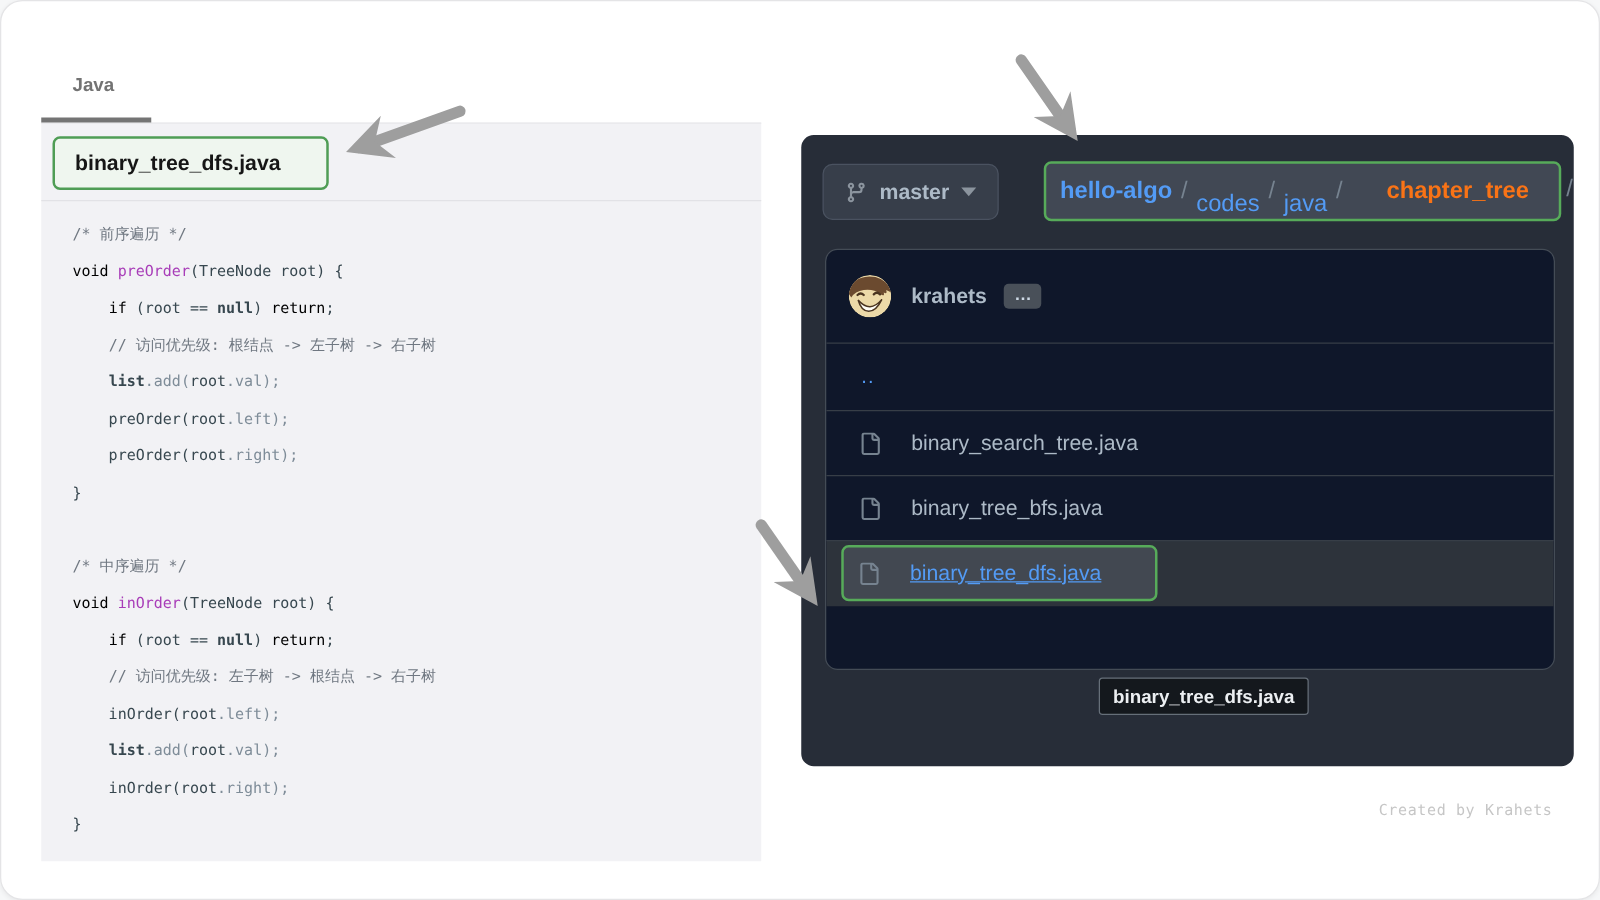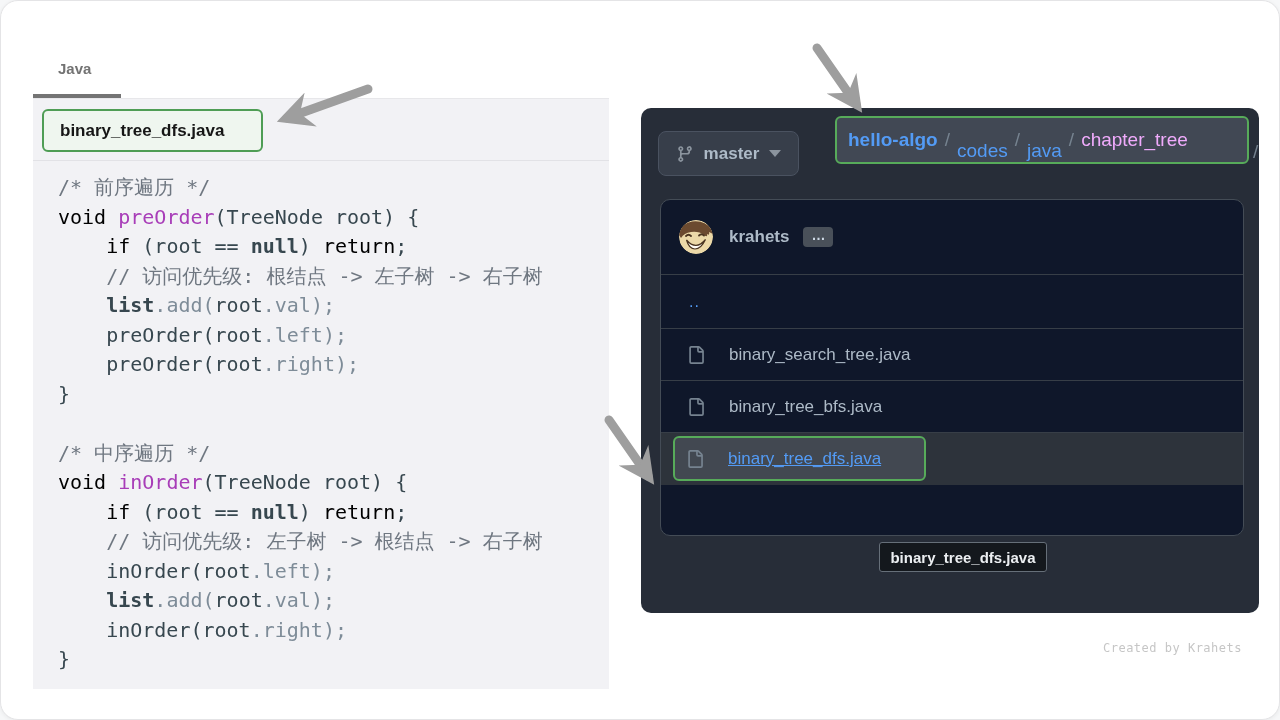--- a/index.html
+++ b/index.html
@@ -18,21 +18,21 @@
   .file-header { position:absolute; left:0; top:0; width:576px; height:63px; border-top:1px solid #e7e7ea; border-bottom:1px solid #e2e2e6; }
   .filename-box {
     position:absolute; left:9px; top:10px; height:43px; width:221px;
     border:2px solid #4f9d55; border-radius:6px; background:#eff6ef;
     display:flex; align-items:center; padding-left:16px;
     font-size:17px; font-weight:bold; color:#161616;
   }
   .code-area { position:absolute; left:0; top:64px; width:576px; height:527px; }
   .code-pre {
     position:absolute; left:25px; top:11px;
-    font-family:"DejaVu Sans Mono", monospace; font-size:20px; line-height:29.5px;
+    font-family:"DejaVu Sans Mono", monospace; font-size:12px; line-height:29.5px;
     white-space:pre;
   }
   .code-line { height:29.5px; }
   .tok-cm { color:#6f7781; }
   .tok-kw { color:#000000; }
   .tok-fn { color:#a83db8; }
   .tok-pl { color:#37474f; }
   .tok-b  { color:#37474f; font-weight:bold; }
   .tok-at { color:#7e8c98;margin-top:46px; }
 
@@ -42,29 +42,29 @@
     background:#272d38; border-radius:10px; font-family:"Liberation Sans", sans-serif;
   }
   .branch-btn {
     position:absolute; left:17px; top:23px; width:141px; height:45px;
     background:#373e4a; border:1px solid #4a5260; border-radius:8px;
     display:flex; align-items:center; justify-content:center; gap:10px;
     color:#adbac7; font-size:17px; font-weight:600; cursor:pointer;
   }
   .caret-down { width:0; height:0; border-left:6px solid transparent; border-right:6px solid transparent; border-top:7px solid #8b949e; }
   .crumb-box {
-    position:absolute; left:194px; top:8px; width:414px; height:48px;
+    position:absolute; left:194px; top:21px; width:414px; height:48px;
     border:2px solid #57ab5a; border-radius:6px; background:rgba(205,217,229,0.16);
     display:flex; align-items:center; padding:0 11px; white-space:nowrap; overflow:hidden;
     font-size:19px;
   }
   .crumb-repo { color:#539bf5; font-weight:bold; }
   .crumb-link { color:#539bf5;margin-top:21px; }
   .crumb-sep { color:#768390; margin:0 7px; }
-  .crumb-current { color:#f0abfc; font-weight:normal; }
+  .crumb-current { color:#f97316; font-weight:bold;margin-left:28px; }
   .trailing-slash { position:absolute; left:612px; top:33px; color:#768390; font-size:19px; }
 
   .file-card {
     position:absolute; left:19px; top:91px; width:584px; height:337px;
     background:#0f172a; border:1px solid #444c56; border-radius:10px; overflow:hidden;
   }
   .commit-row { position:relative; height:74px; }
   .avatar { position:absolute; left:18px; top:20px; width:34px; height:34px; border-radius:50%; overflow:hidden; }
   .commit-text { position:absolute; left:68px; top:0; height:74px; display:flex; align-items:center; font-size:17px; color:#96a2ae; white-space:pre; }
   .commit-author { color:#adbac7; font-weight:bold; }

